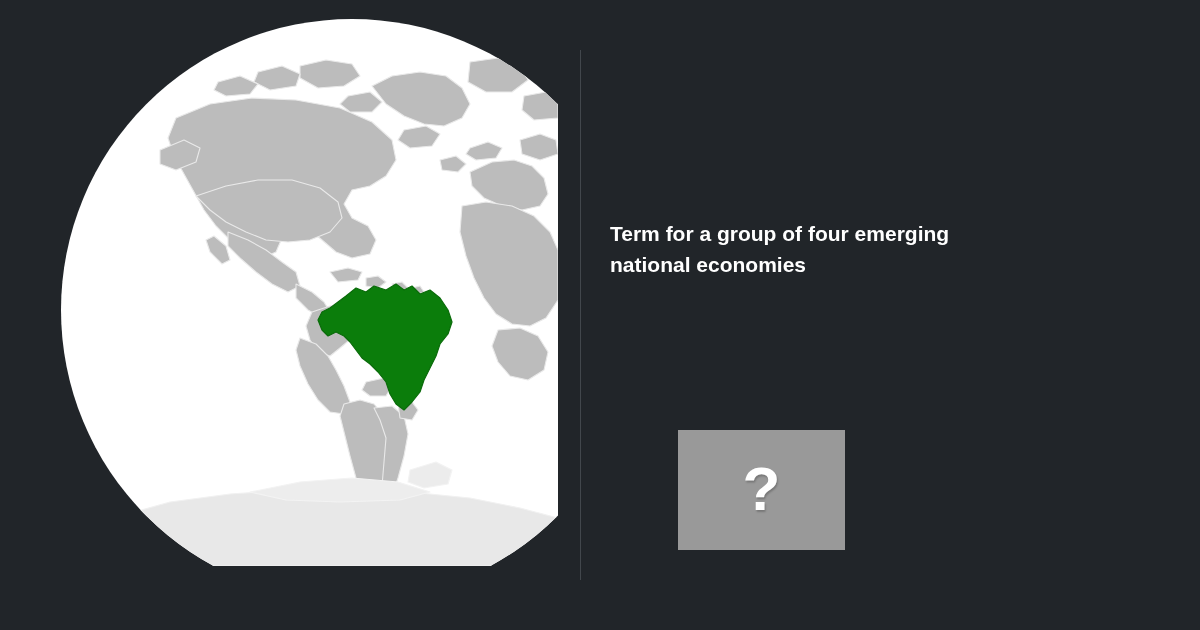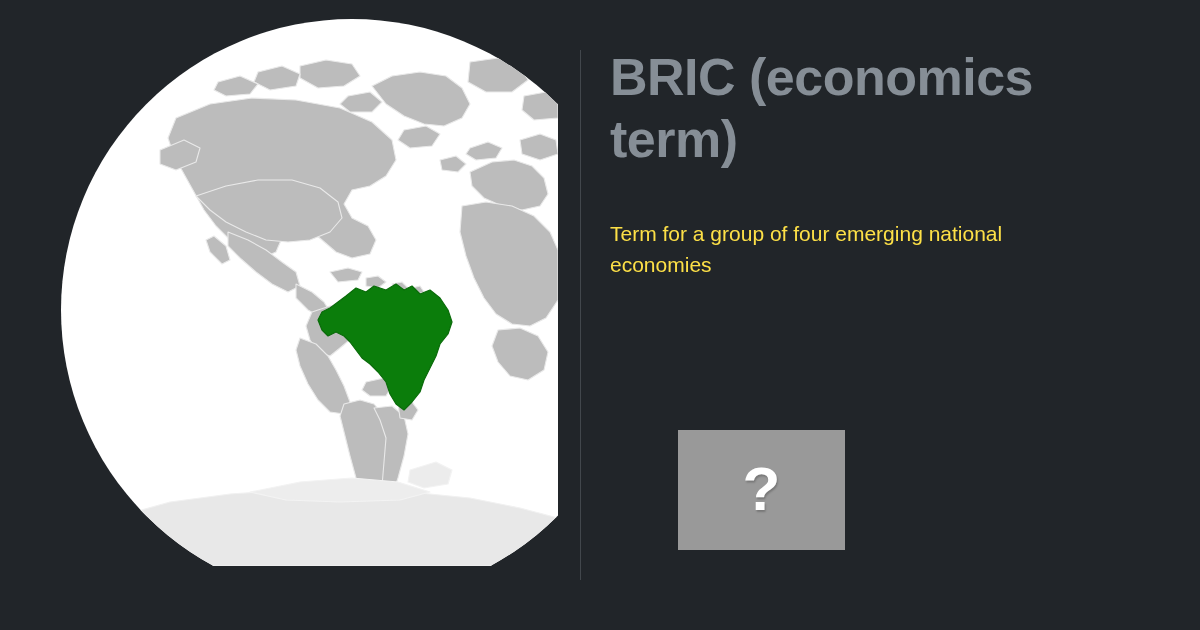--- a/index.html
+++ b/index.html
@@ -66,22 +66,22 @@
     color: #868e96;
   }
   .subtitle {
     position: absolute;
     left: 0px;
     top: 218px;
     width: 420px;
     margin: 0;
     font-size: 21px;
     line-height: 31px;
-    font-weight: normal;
-    color: #fde047;
+    font-weight: bold;
+    color: #ffffff;
   }
 
   
   .badge {
     position: absolute;
     left: 68px;
     top: 430px;
     width: 418px;
     height: 120px;
     display: flex;
@@ -226,21 +226,20 @@
                    L336,332 L328,336 L322,330 L318,320 L322,312 L330,308
                    L338,302 Z" fill="#0b7d0b" stroke="#0a6b0a" stroke-width="1.2" stroke-linejoin="round"></path>
         </g>
       </g>
     </svg>
   </div>
 
   <div class="divider"></div>
 
   <div class="content">
-    <h1 class="title">BRIC (economics term)</h1>
     <p class="subtitle">Term for a group of four emerging national economies</p>
 
     <div class="badge">
       <div class="badge-left">
         <span class="badge-qmark">?</span>
       </div>
     </div>
   </div>
 
 </div>

